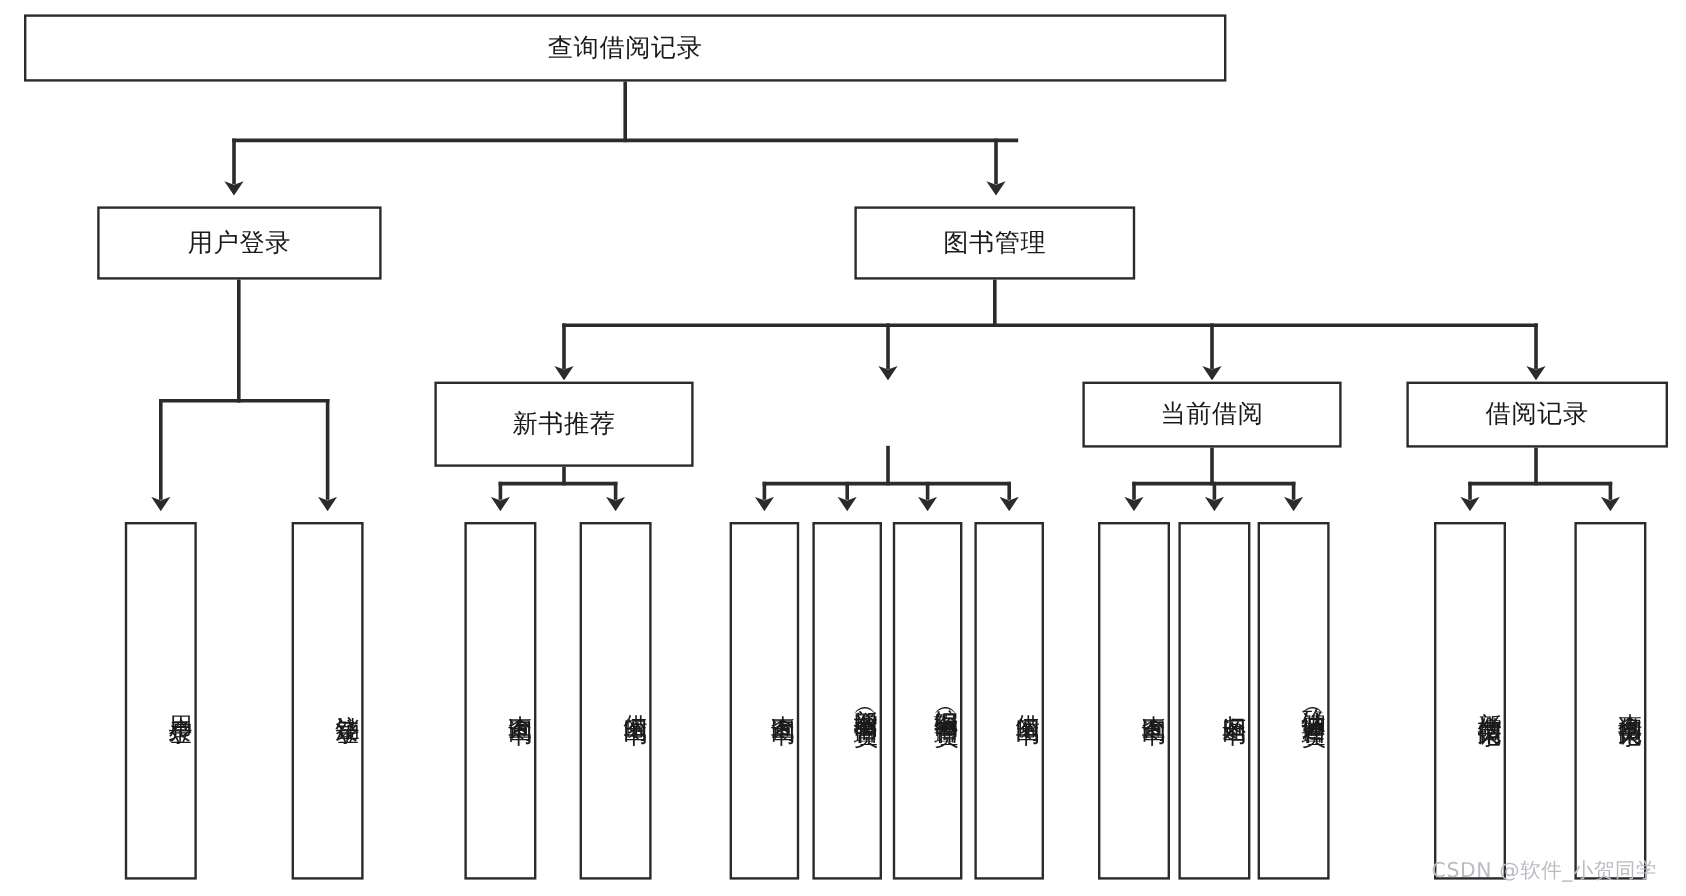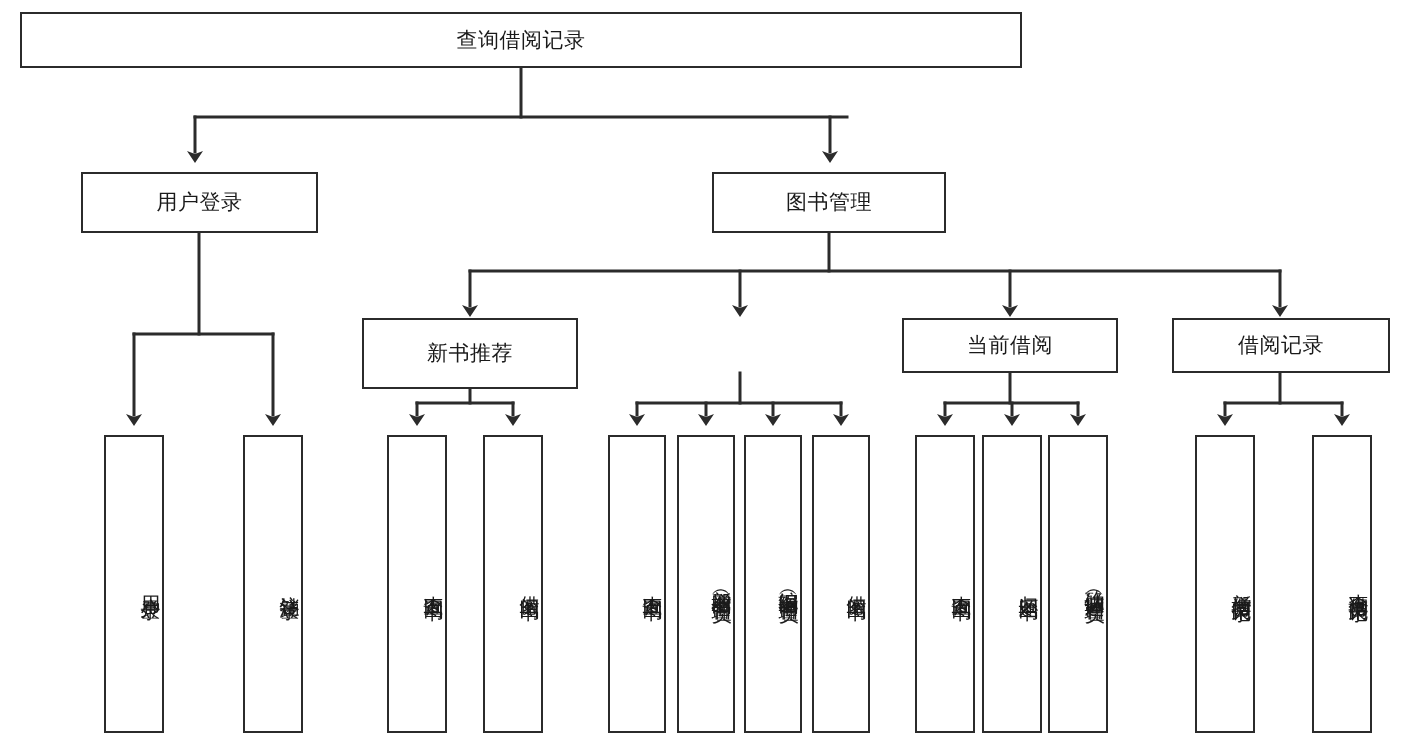--- a/index.html
+++ b/index.html
@@ -177,14 +177,15 @@
     <span>确认归还（管理员）</span>
   </div>
 
   <div class="node v" style="left:1195px; top:435px; width:60px; height:298px;">
     <span>新增借阅记录</span>
   </div>
   <div class="node v" style="left:1312px; top:435px; width:60px; height:298px;">
     <span>查询借阅记录</span>
   </div>
 
+  <div class="watermark" style="left:1193px; top:714px;">CSDN @软件_小贺同学</div>
 
 </div>
 
 </body></html>

